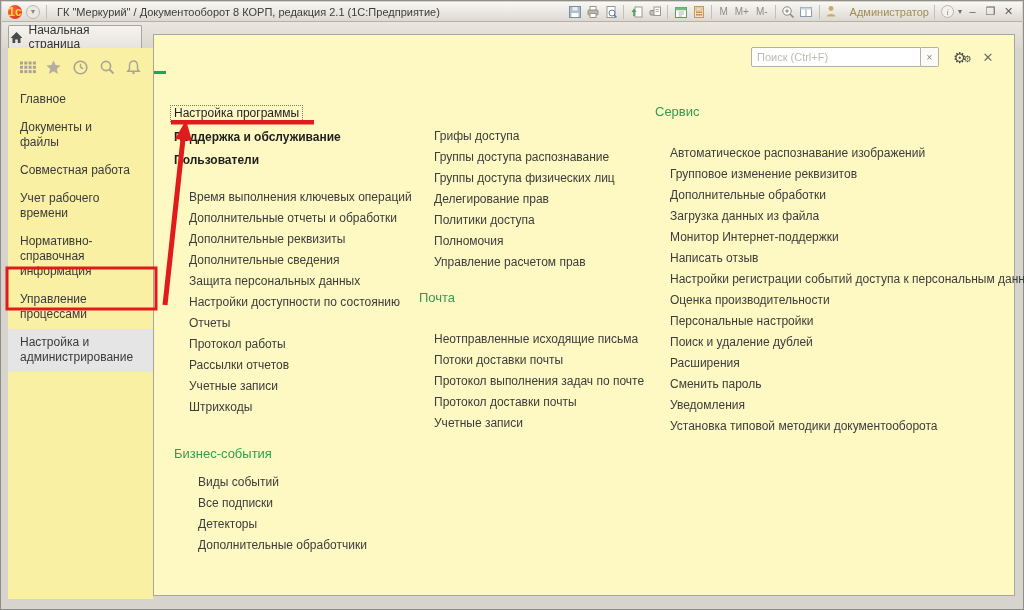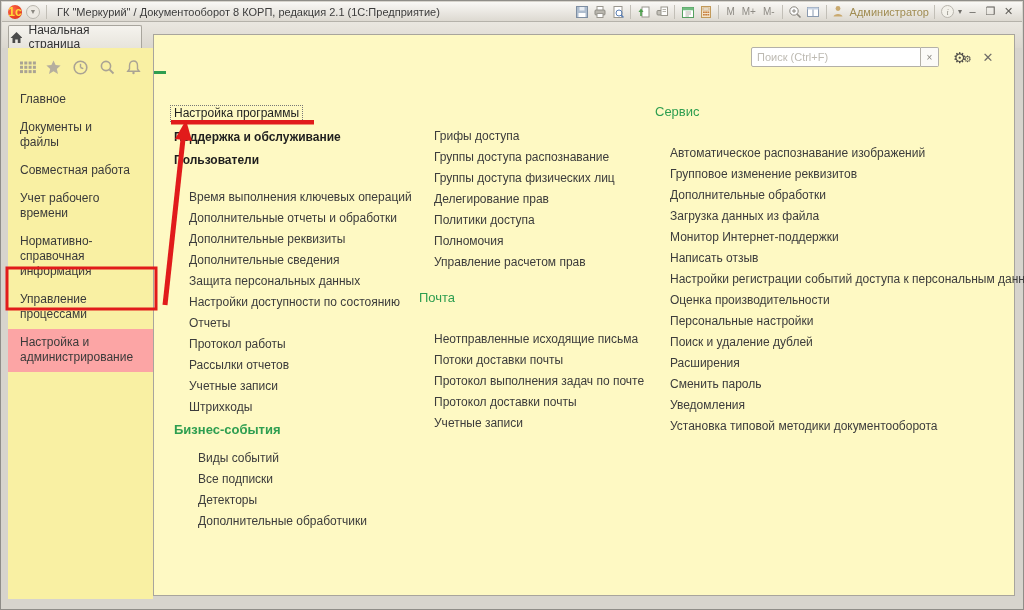--- a/index.html
+++ b/index.html
@@ -27,42 +27,42 @@
   .menu-round {
     width:14px; height:14px; border-radius:50%; background:#ece9e2;
     border:1px solid #b9b6ae; color:#8a8780; font-size:7px;
     display:flex; align-items:center; justify-content:center; flex:0 0 auto;
   }
   .tb-sep { width:1px; height:14px; background:#c2bfb7; margin:0 2px; flex:0 0 auto; }
   .tb-title { margin-left:4px; }
   .tb-right { margin-left:auto; display:flex; align-items:center; gap:3px; }
   .ti { width:15px; height:15px; display:inline-flex; align-items:center; justify-content:center; }
   .mbtn { font-size:10px; color:#8e8b85; padding:0 2px; }
-  .tb-user { display:flex; align-items:center; gap:6px; color:#a08c52; font-size:11px; }
+  .tb-user { display:flex; align-items:center; gap:13px; color:#a08c52; font-size:11px; }
   .winbtn { font-size:11px; color:#5f5d58; width:15px; text-align:center; line-height:15px; }
   .chev { font-size:8px; color:#6f6d68; }
 
   
   .tabbar {
     position:absolute; left:1px; top:21px; right:1px; height:26px;
     background:linear-gradient(#eae7e0,#dbd7cf);
   }
   .home-tab {
     position:absolute; left:6px; top:3px; width:134px; height:23px;
     background:linear-gradient(#f5f3ee,#e7e4dc);
     border:1px solid #a8a59d; border-bottom:none; border-radius:2px 2px 0 0;
     display:flex; align-items:center; gap:6px; padding:0 1px;
     font-size:12px; color:#333;
   }
 
   
   .sidebar { position:absolute; left:7px; top:47px; width:145px; bottom:10px; background:#f9f0a3; }
   .sidebar-tools { height:38px; display:flex; align-items:center; justify-content:space-around; padding:0 6px; }
   .nav-item { padding:6px 20px 7px 12px; font-size:12px; line-height:15px; color:#3a3a3a; cursor:default; }
-  .nav-item.selected { background:#fca5a5; }
+  .nav-item.selected { background:#e5e5e5; }
 
   
   .content {
     position:absolute; left:152px; top:33px; width:862px; bottom:13px;
     background:#fef9c3; border:1px solid #a8a59d;
   }
   .green-dash { position:absolute; left:0; top:36px; width:12px; height:3px; background:#2e9e50; }
 
   .search-wrap { position:absolute; top:12px; left:597px; display:flex; align-items:center; }
   .search-input {
@@ -82,21 +82,21 @@
   .col { position:absolute; top:68px; }
   .col1 { left:20px; width:235px; }
   .col2 { left:265px; width:230px; }
   .col3 { left:501px; width:360px; }
   .sec-header { color:#2e9e50; font-size:13px; font-weight:normal; margin:0; line-height:17px; }
   .featured { font-weight:bold; font-size:12px; color:#1e1e1e; line-height:15px; margin-bottom:8px; white-space:nowrap; cursor:default; }
   .featured.focused { display:inline-block; font-weight:normal; border:1px dotted #777; padding:0 3px; margin-left:-4px; }
   .links { margin-left:15px; }
   .links .link { font-size:12px; line-height:21px; height:21px; color:#3c3c3c; white-space:nowrap; cursor:default; }
   .mt19 { margin-top:19px; }
-  .mt17 { margin-top:3px;font-weight:bold; }
+  .mt17 { margin-top:27px; }
   .mt16 { margin-top:16px; }
   .mt9  { margin-top:23px; }
   .mt10 { margin-top:10px;margin-left:24px; }
 
   
   .annotations { position:absolute; inset:0; pointer-events:none; z-index:20; }
 </style>
 </head>
 <body>
 

